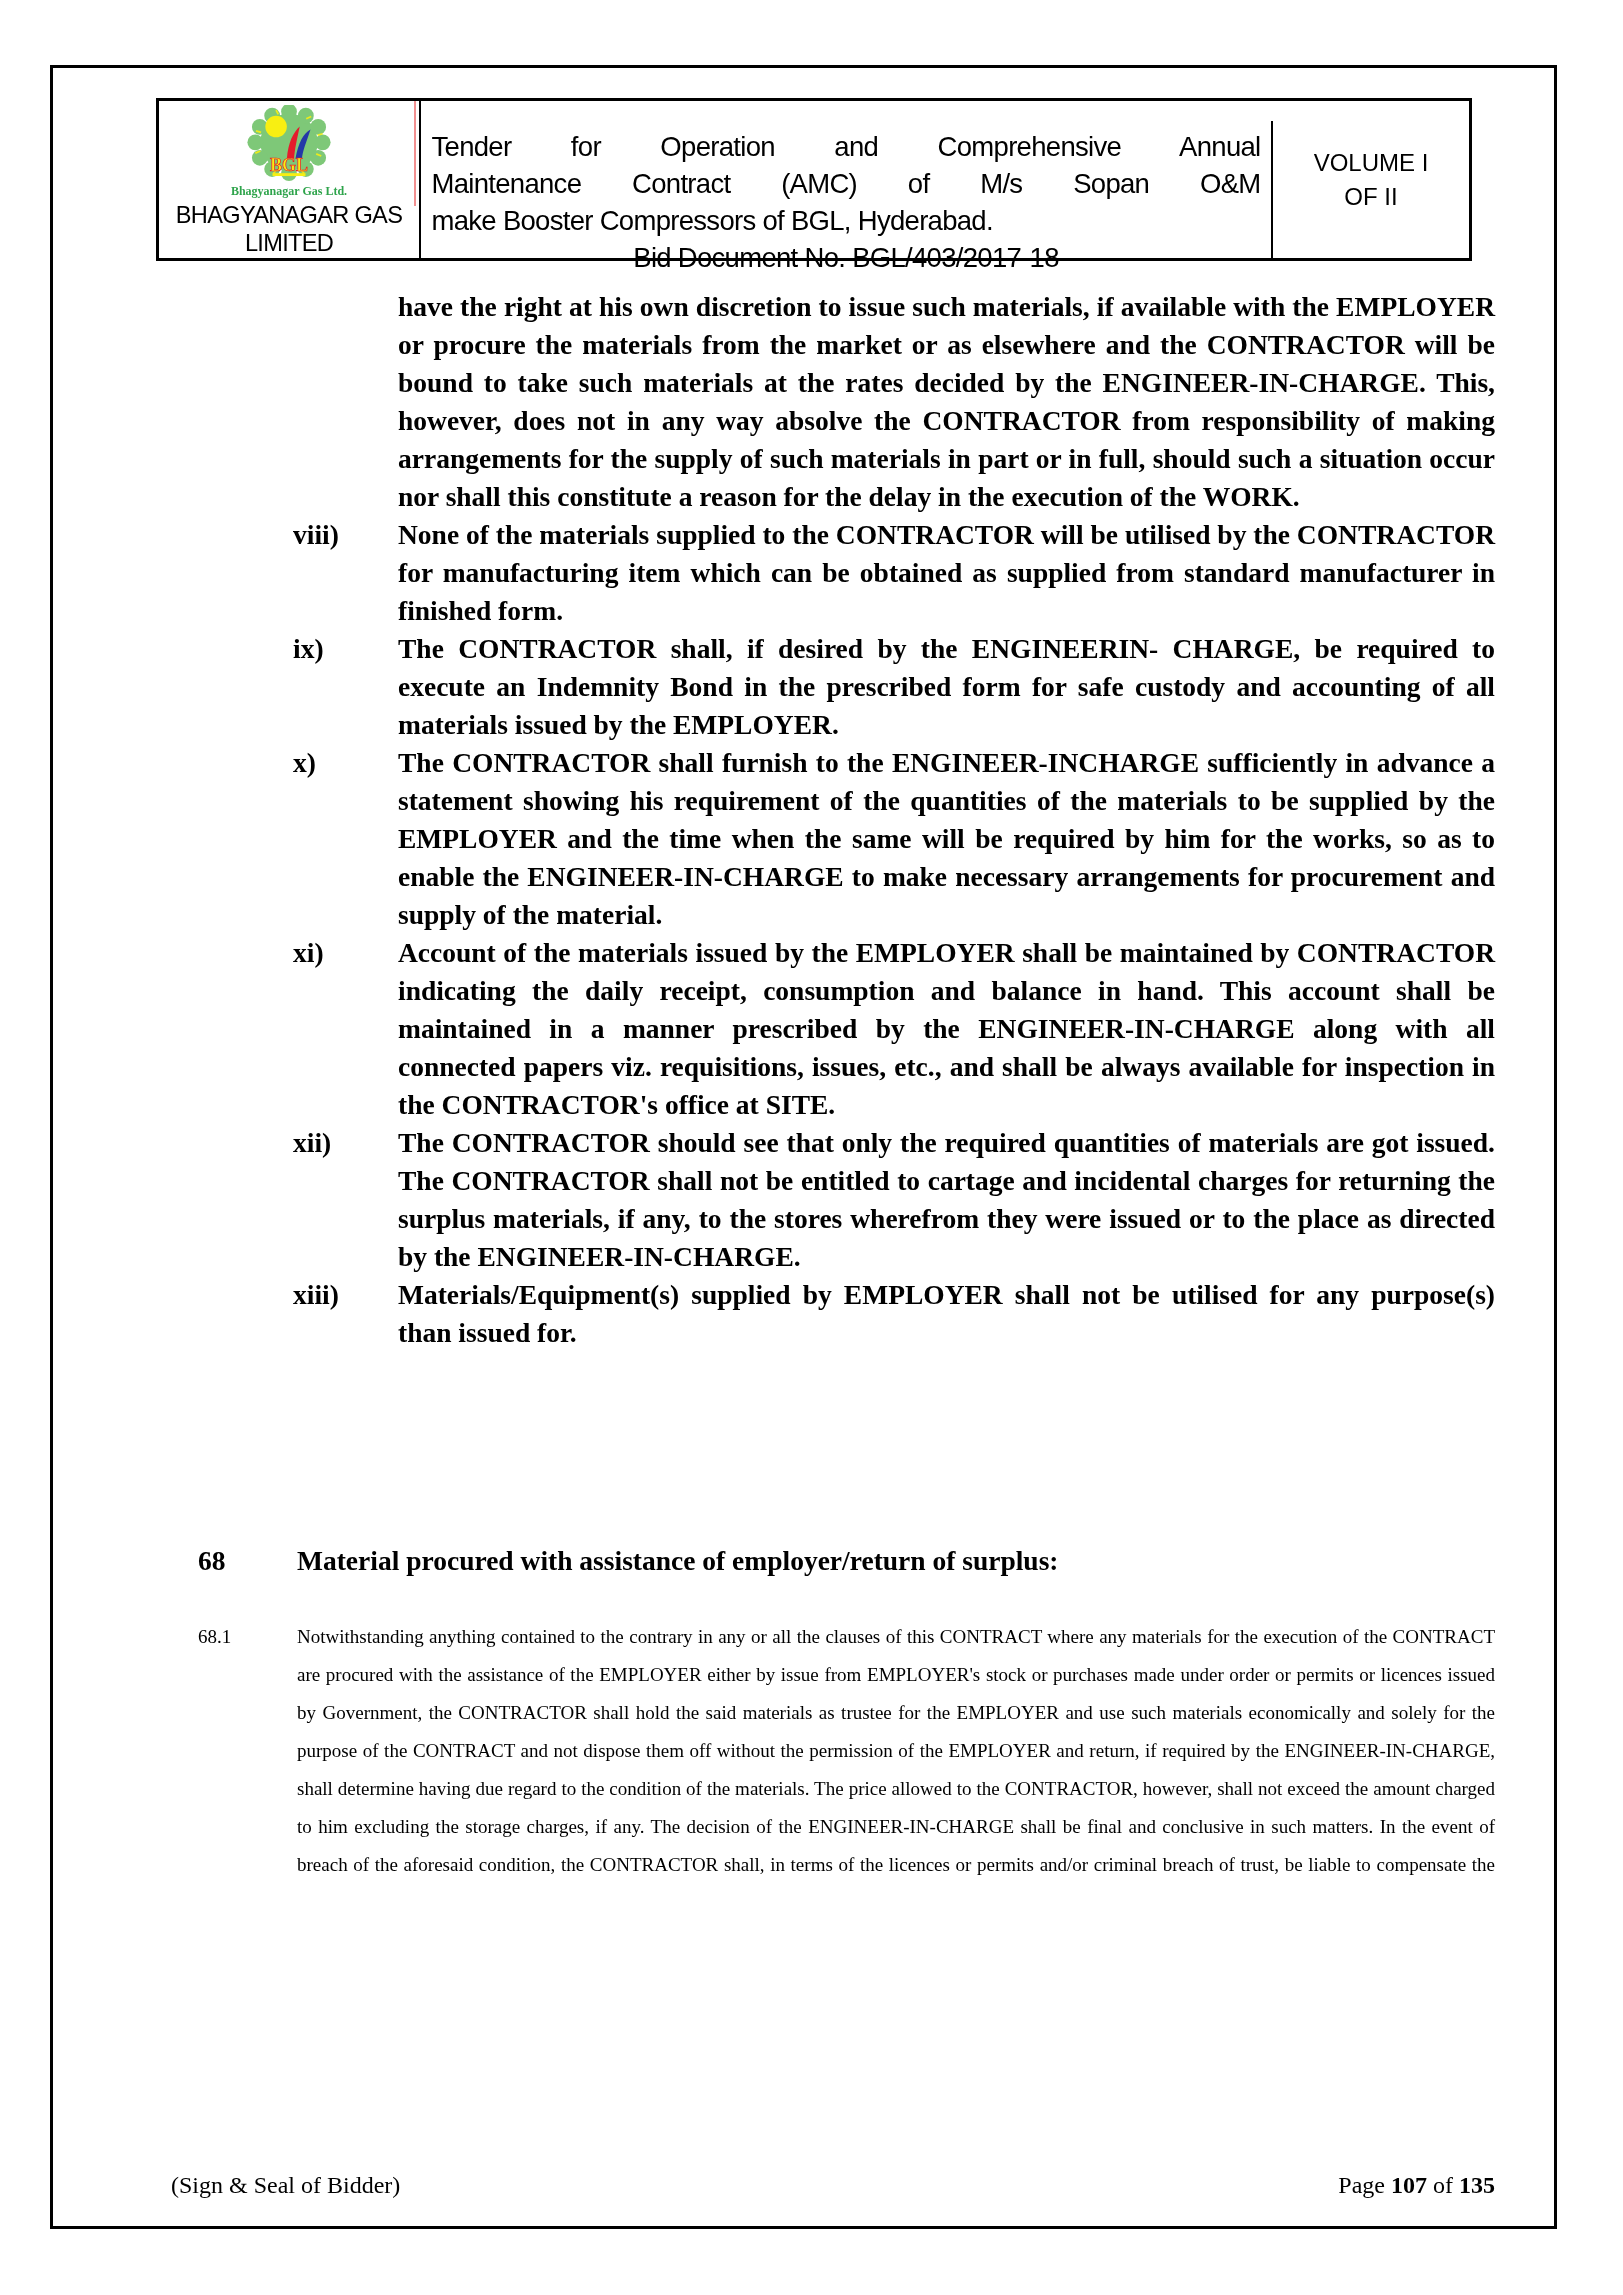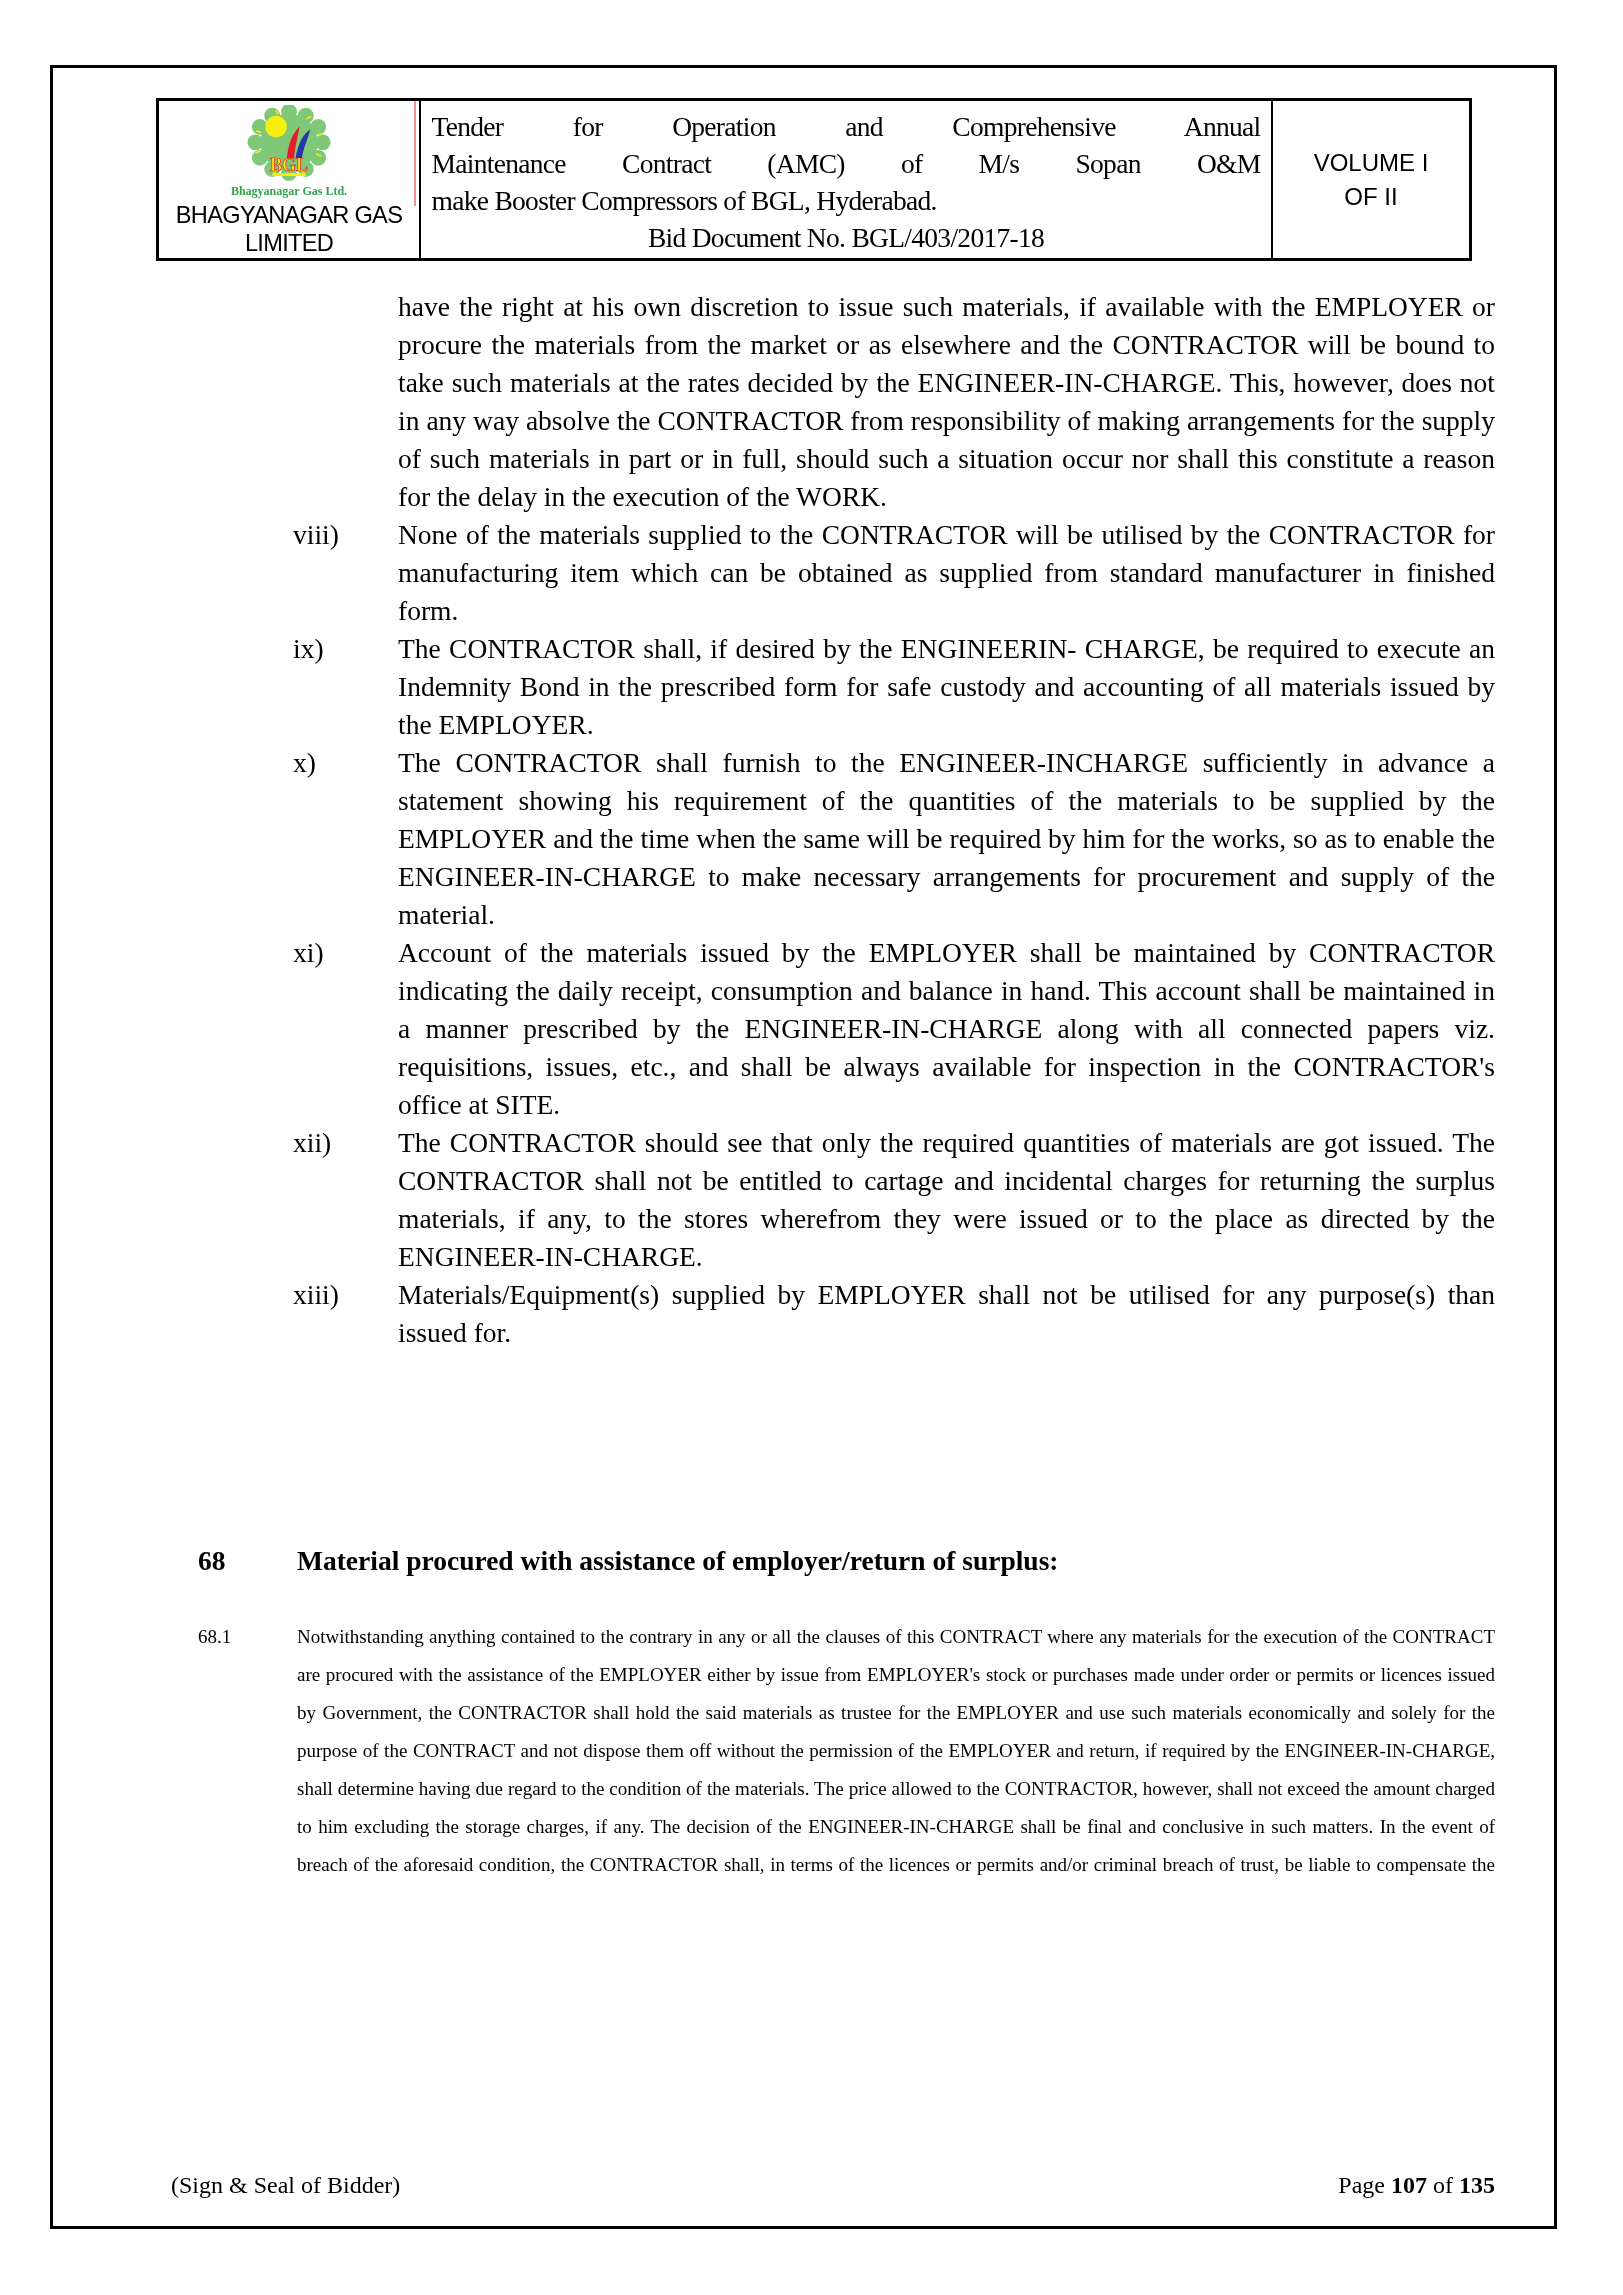--- a/index.html
+++ b/index.html
@@ -23,33 +23,33 @@
     font-family:"Liberation Serif", serif; font-weight:bold; font-size:12px; color:#2fa44c;
   }
   .company {
     position:absolute; top:101px; left:0; width:100%; text-align:center;
     font-family:"Liberation Sans", sans-serif; font-size:23.6px; line-height:27.5px; letter-spacing:-0.7px;
   }
   .scan-line { position:absolute; left:255px; top:0; width:2px; height:105px; background:#f29090; }
   .hdr-title {
     flex:1; border-right:2.6px solid #000; box-sizing:border-box;
     padding:7.2px 10.5px 0 10.5px;
-    font-family:Liberation Serif, serif; font-size:27.5px; line-height:37px; letter-spacing:-0.7px;
+    font-family:Liberation Sans, sans-serif; font-size:27.5px; line-height:37px; letter-spacing:-0.7px;margin-top:20px;
   }
   .tl-j { text-align:justify; text-align-last:justify; }
   .tl-l { text-align:left; }
   .tl-c { text-align:center; }
   .hdr-vol {
     width:196px; box-sizing:border-box; display:flex; flex-direction:column;
     justify-content:center; align-items:center;
     font-family:"Liberation Sans", sans-serif; font-size:24px; line-height:34px;
   }
   
   .bodytext { position:absolute; left:293px; top:288px; width:1202px; font-size:27.5px; line-height:38px; }
-  .item { position:relative; padding-left:105px; text-align:justify; }
+  .item { position:relative; padding-left:105px; text-align:justify;font-weight:bold; }
   .item .mk { position:absolute; left:0; top:0; }
   .h68 { position:absolute; left:198px; top:1542px; width:1297px; font-size:27.5px; line-height:38px; font-weight:bold; }
   .h68 .num { position:absolute; left:0; top:0; }
   .h68 .ttl { display:block; padding-left:99px; }
   .c681 { position:absolute; left:198px; top:1618px; width:1297px; font-size:19px; line-height:38px; }
   .c681 .num { position:absolute; left:0; top:0; }
   .c681 .txt { display:block; padding-left:99px; text-align:justify; text-align-last:justify; }
   
   .footer-l { position:absolute; left:171px; top:2172px; font-size:24px; }
   .footer-r { position:absolute; right:128px; top:2172px; font-size:24px; }

